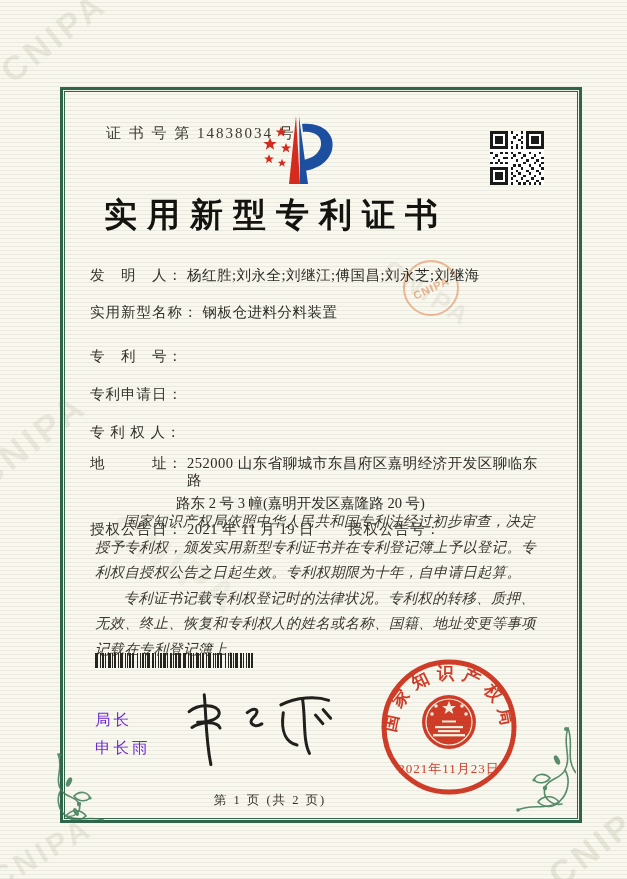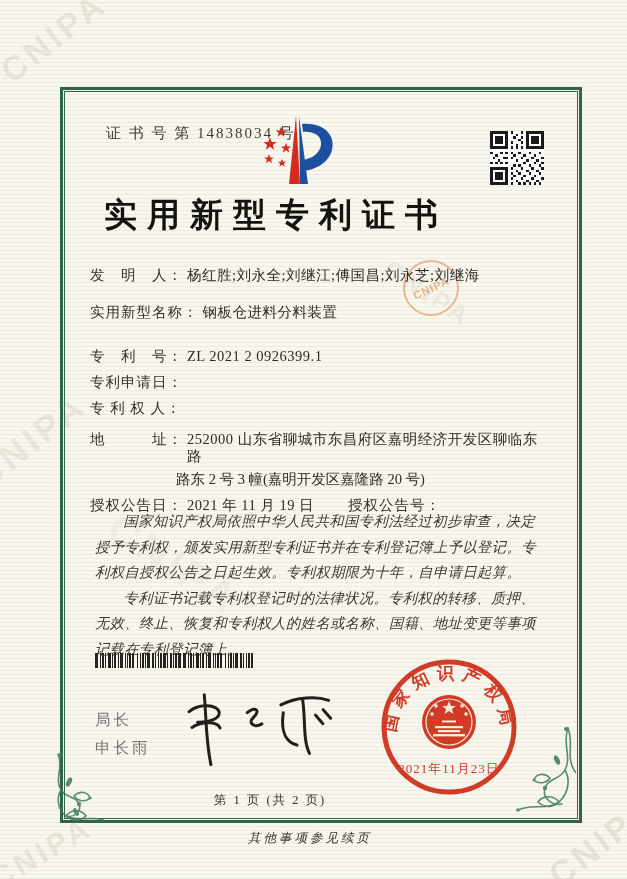--- a/index.html
+++ b/index.html
@@ -49,36 +49,36 @@
     font-size:15px; letter-spacing:2px; color:#3c3a33;
   }
   .logo{position:absolute; left:256px; top:114px; width:86px; height:84px; z-index:3;}
   .qr{position:absolute; left:489px; top:131px; width:56px; height:54px; z-index:3;}
   .title{
     position:absolute; left:0; top:193px; width:552px; text-align:center; z-index:3;
     font-size:33px; font-weight:bold; letter-spacing:10px; color:#14130f;
   }
   
   .fields{position:absolute; left:90px; top:266px; width:458px; z-index:3; font-size:14.5px; line-height:18px;}
-  .frow{display:flex; align-items:flex-start; margin-bottom:8px;}
+  .frow{display:flex; align-items:flex-start; margin-bottom:20px;}
   .frow.r1{margin-bottom:26px;}
   .frow.r2{margin-bottom:19px;}
   .frow.r5{margin-bottom:14px;align-items:center;}
   .frow.addr{margin-bottom:6px; line-height:17px;}
   .flabel{flex:0 0 auto; white-space:pre; color:#33322c; letter-spacing:1px;}
   .fvalue{margin-left:4px; color:#2c2b26; letter-spacing:0.5px;}
   .addr2{margin-left:86px; font-size:14.5px; line-height:17px; color:#2c2b26; margin-bottom:8px;}
   .frow.grant .pair2{margin-left:34px; display:flex;text-align:right;}
   
   .body-text{position:absolute; left:95px; top:509px; width:452px; z-index:3;
     font-size:14.3px; line-height:25.5px; color:#3a382f; letter-spacing:0.4px;}
   .body-text p{margin:0; text-indent:2em; font-style:italic;}
   
   .barcode{position:absolute; left:95px; top:653px; z-index:3;}
-  .signer{position:absolute; left:95px; top:706px; z-index:3; font-size:15.5px; letter-spacing:3px; color:#737373; line-height:28px;}
+  .signer{position:absolute; left:95px; top:706px; z-index:3; font-size:15.5px; letter-spacing:3px; color:#6d28d9; line-height:28px;}
   .autograph{position:absolute; left:172px; top:686px; z-index:3; transform:rotate(-3deg);}
   
   .seal{position:absolute; left:378px; top:656px; width:142px; height:142px; z-index:5;
         mix-blend-mode:multiply; opacity:.95;}
   
   .orn{position:absolute; z-index:2; opacity:.85;}
   .orn-bl{left:52px; top:752px;}
   .orn-br{left:506px; top:726px; transform:scaleX(-1);}
   
   .page-indicator{position:absolute; left:0; top:792px; width:540px; text-align:center; z-index:3;
@@ -175,21 +175,20 @@
     <div class="frow r2">
       <span class="flabel">发　明　人：</span>
       <span class="fvalue">杨红胜;刘永全;刘继江;傅国昌;刘永芝;刘继海</span>
     </div>
     <div class="frow r1">
       <span class="flabel">实用新型名称：</span>
       <span class="fvalue">钢板仓进料分料装置</span>
     </div>
     <div class="frow">
       <span class="flabel">专　利　号：</span>
-      <span class="fvalue">ZL 2021 2 0926399.1</span>
     </div>
     <div class="frow">
       <span class="flabel">专利申请日：</span>
     </div>
     <div class="frow r5">
       <span class="flabel">专 利 权 人：</span>
     </div>
     <div class="frow addr">
       <span class="flabel">地　　　址：</span>
       <span class="fvalue">252000 山东省聊城市东昌府区嘉明经济开发区聊临东路</span>
@@ -255,15 +254,14 @@
         <rect x="60" y="74" width="22" height="2.2"></rect>
         <rect x="64" y="64.5" width="14" height="2"></rect>
         <rect x="55" y="78" width="32" height="2.4"></rect>
       </g>
     </g>
     <text x="71" y="117" text-anchor="middle" fill="#d6341f" font-size="13" letter-spacing="1" font-family="Liberation Serif, DejaVu Serif, serif">2021年11月23日</text>
   </svg>
 
   <div class="page-indicator">第 1 页 (共 2 页)</div>
 
-  <div class="continuation">其他事项参见续页</div>
 
 </div>
 
 </body></html>

